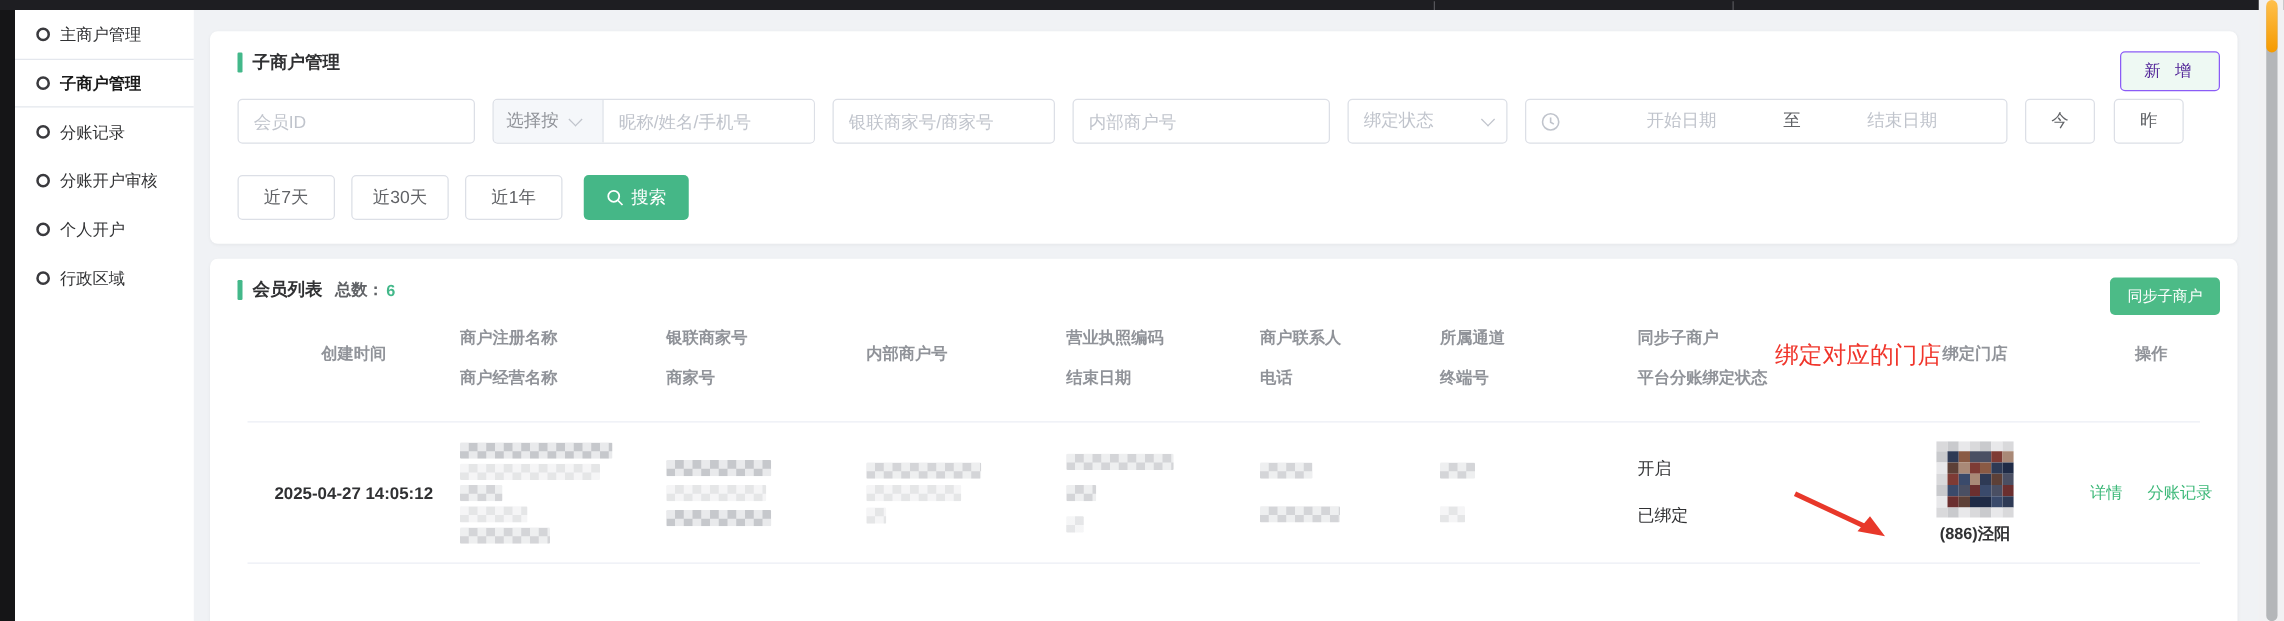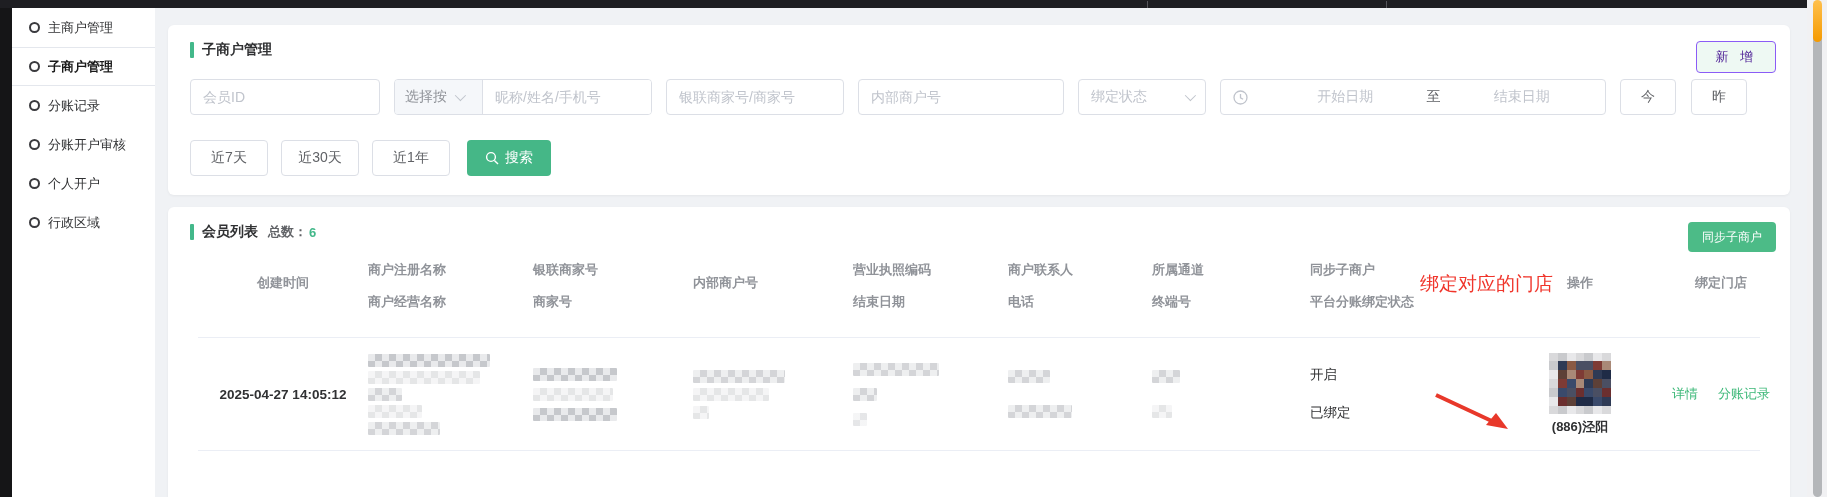--- a/index.html
+++ b/index.html
@@ -227,24 +227,24 @@
     </div>
     <div class="th">
       <div class="l1">所属通道</div>
       <div class="l2">终端号</div>
     </div>
     <div class="th">
       <div class="l1">同步子商户</div>
       <div class="l2">平台分账绑定状态</div>
     </div>
     <div class="th single centered">
+        <span>绑定门店</span>
+      </div>
+    <div class="th single centered">
         <span>操作</span>
-      </div>
-    <div class="th single centered">
-        <span>绑定门店</span>
       </div>
   </div>
 
   <div class="divider"></div>
 
   <div class="tbl-row">
     <div class="cell create-time">2025-04-27 14:05:12</div>
     <div class="cell stack">
       <div class="px" style="width:122px"></div>
       <div class="px light" style="width:112px"></div>

